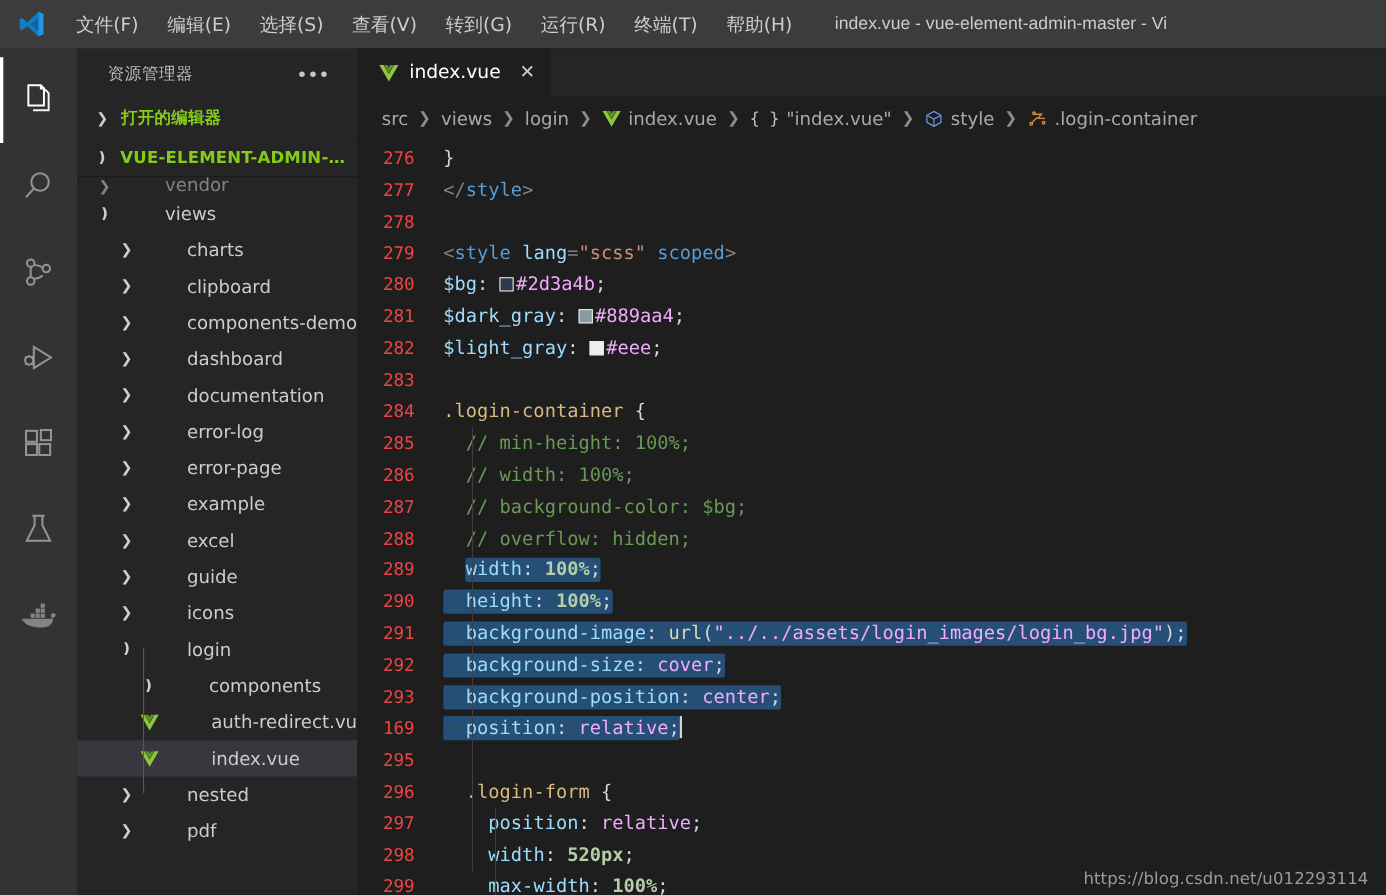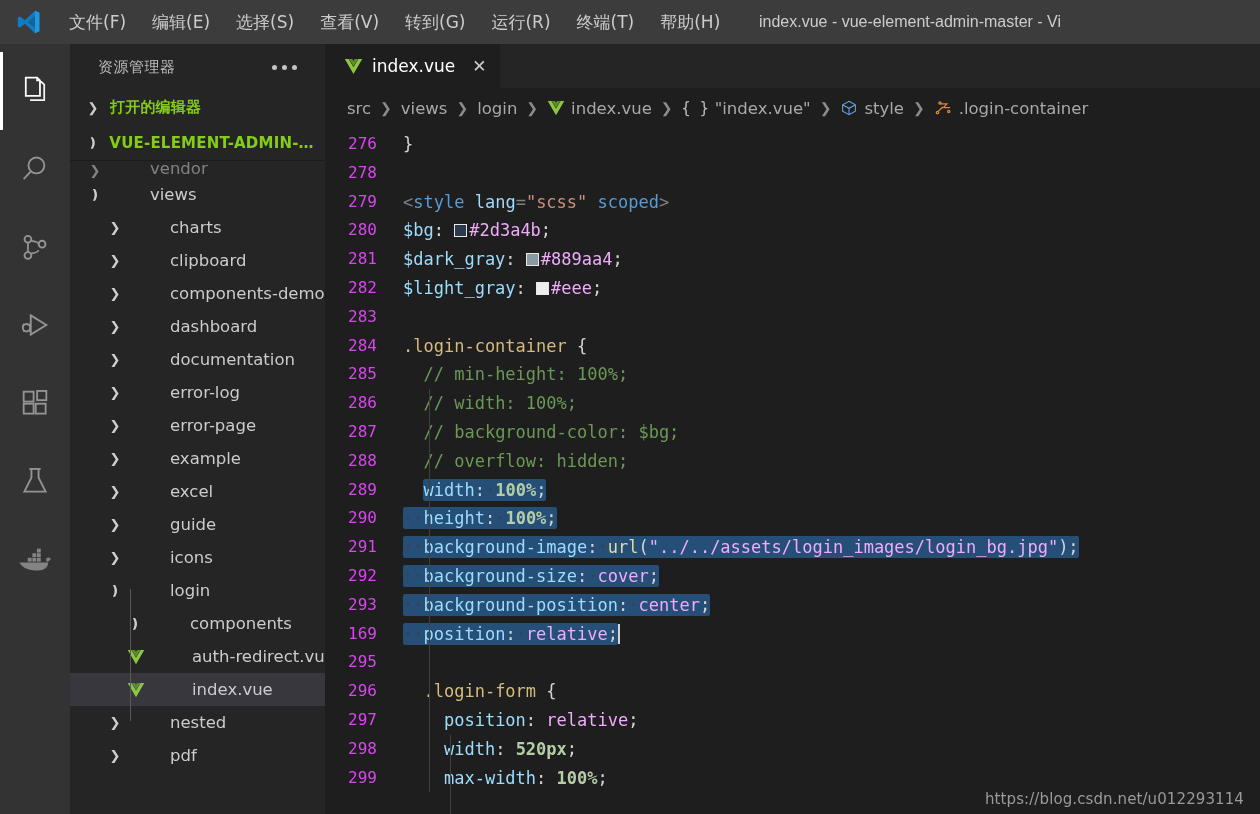--- a/index.html
+++ b/index.html
@@ -114,21 +114,21 @@
   
   .code {
     flex:1 1 auto; position:relative; overflow:hidden;
     font-family:"DejaVu Sans Mono","Liberation Mono", monospace;
     font-size:17px; line-height:28.8px;
   }
   .code-inner { position:relative; padding-top:2px; }
   .cline { display:flex; height:28.8px; align-items:center; position:relative; }
   .ln {
     width:78px; flex:0 0 78px; text-align:right; padding-right:26px;
-    color:#d946ef; font-size:16px; user-select:none;
+    color:#ef4444; font-size:16px; user-select:none;
   }
   .ctext { position:relative; white-space:pre; flex:1 1 auto; }
 
   
   .t-tag      { color:#569cd6; }
   .t-punct    { color:#808080; }
   .t-attr     { color:#9cdcfe; }
   .t-str      { color:#ce9178; }
   .t-var      { color:#9cdcfe; }
   .t-sel      { color:#d7ba7d; }
@@ -439,20 +439,24 @@
           </span>
         </div>
 
       <div class="code">
         <div class="code-inner" id="code-inner" style="position: relative;">
             <div class="cline">
               <span class="ln">276</span>
               <span class="ctext"><span class="t-plain">}</span></span>
             </div>
             <div class="cline">
+              <span class="ln">277</span>
+              <span class="ctext"><span class="t-punct">&lt;/</span><span class="t-tag">style</span><span class="t-punct">&gt;</span></span>
+            </div>
+            <div class="cline">
               <span class="ln">278</span>
               <span class="ctext"></span>
             </div>
             <div class="cline">
               <span class="ln">279</span>
               <span class="ctext"><span class="t-punct">&lt;</span><span class="t-tag">style</span> <span class="t-attr">lang</span><span class="t-punct">=</span><span class="t-str">"scss"</span> <span class="t-tag">scoped</span><span class="t-punct">&gt;</span></span>
             </div>
             <div class="cline">
               <span class="ln">280</span>
               <span class="ctext"><span class="t-var">$bg</span><span class="t-plain">: </span><span class="swatch" style="background:#2d3a4b"></span><span class="t-val">#2d3a4b</span><span class="t-plain">;</span></span>

